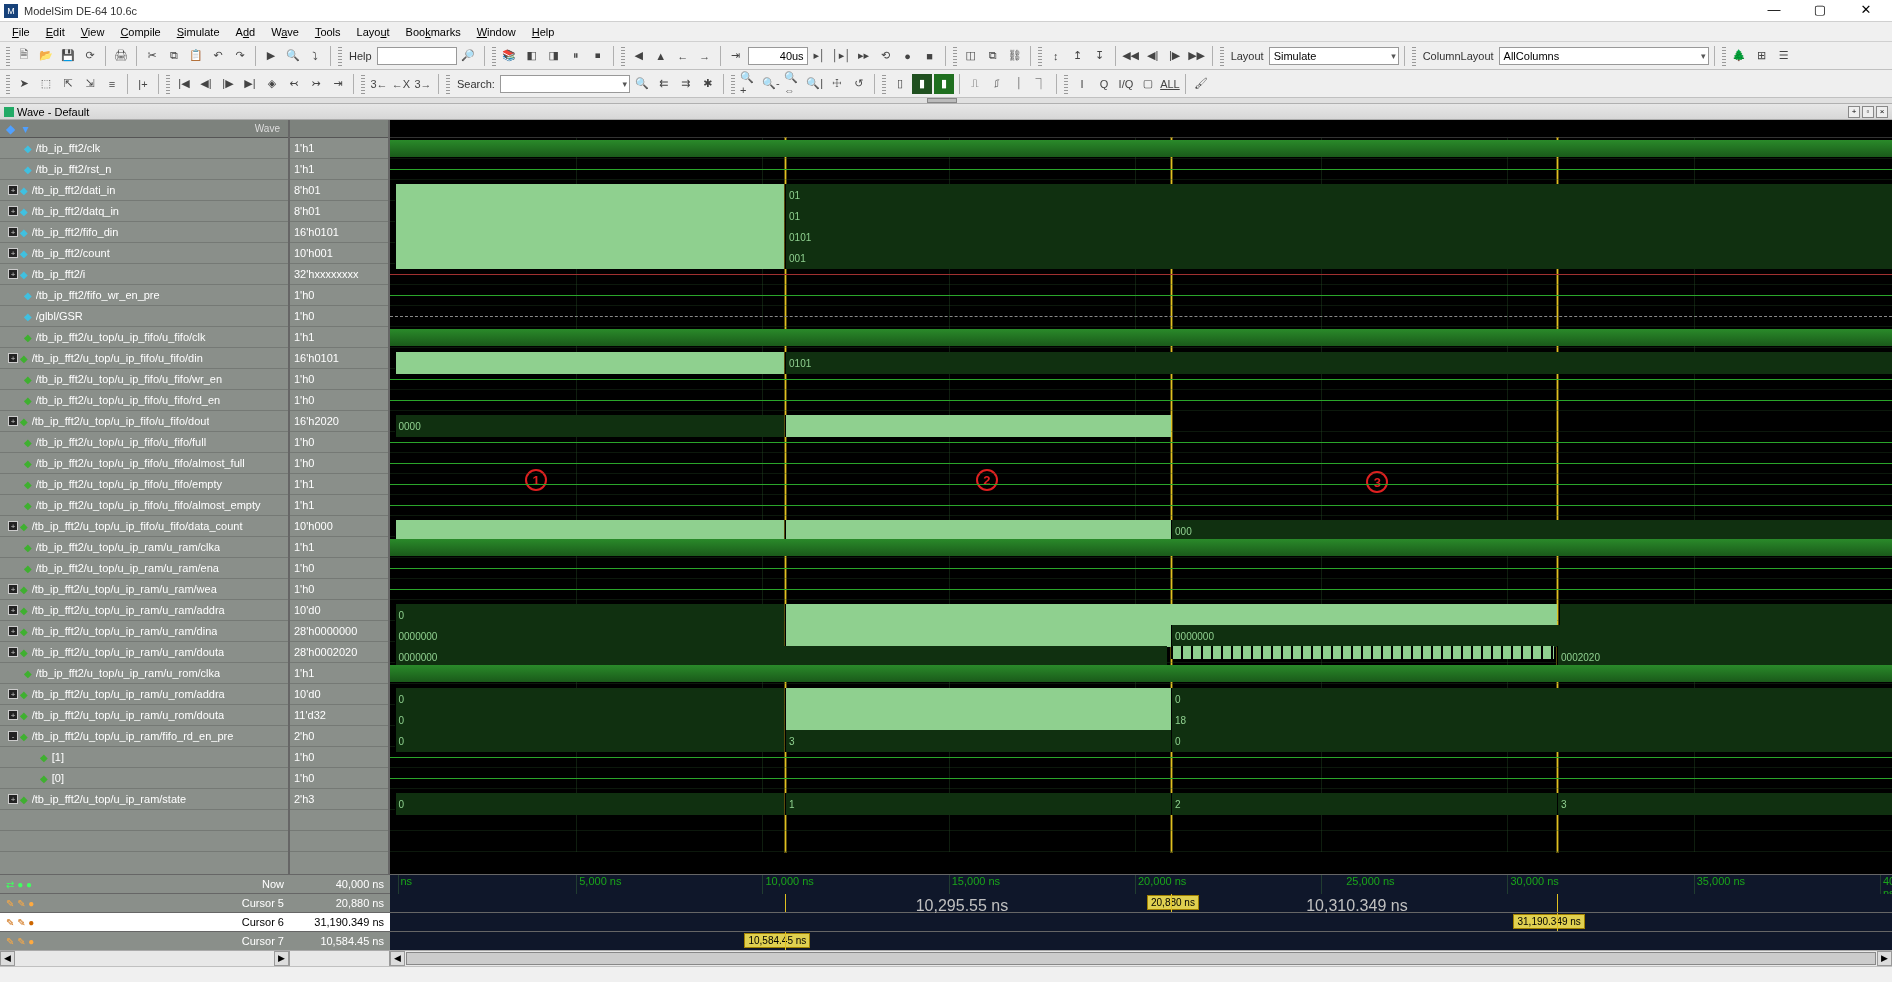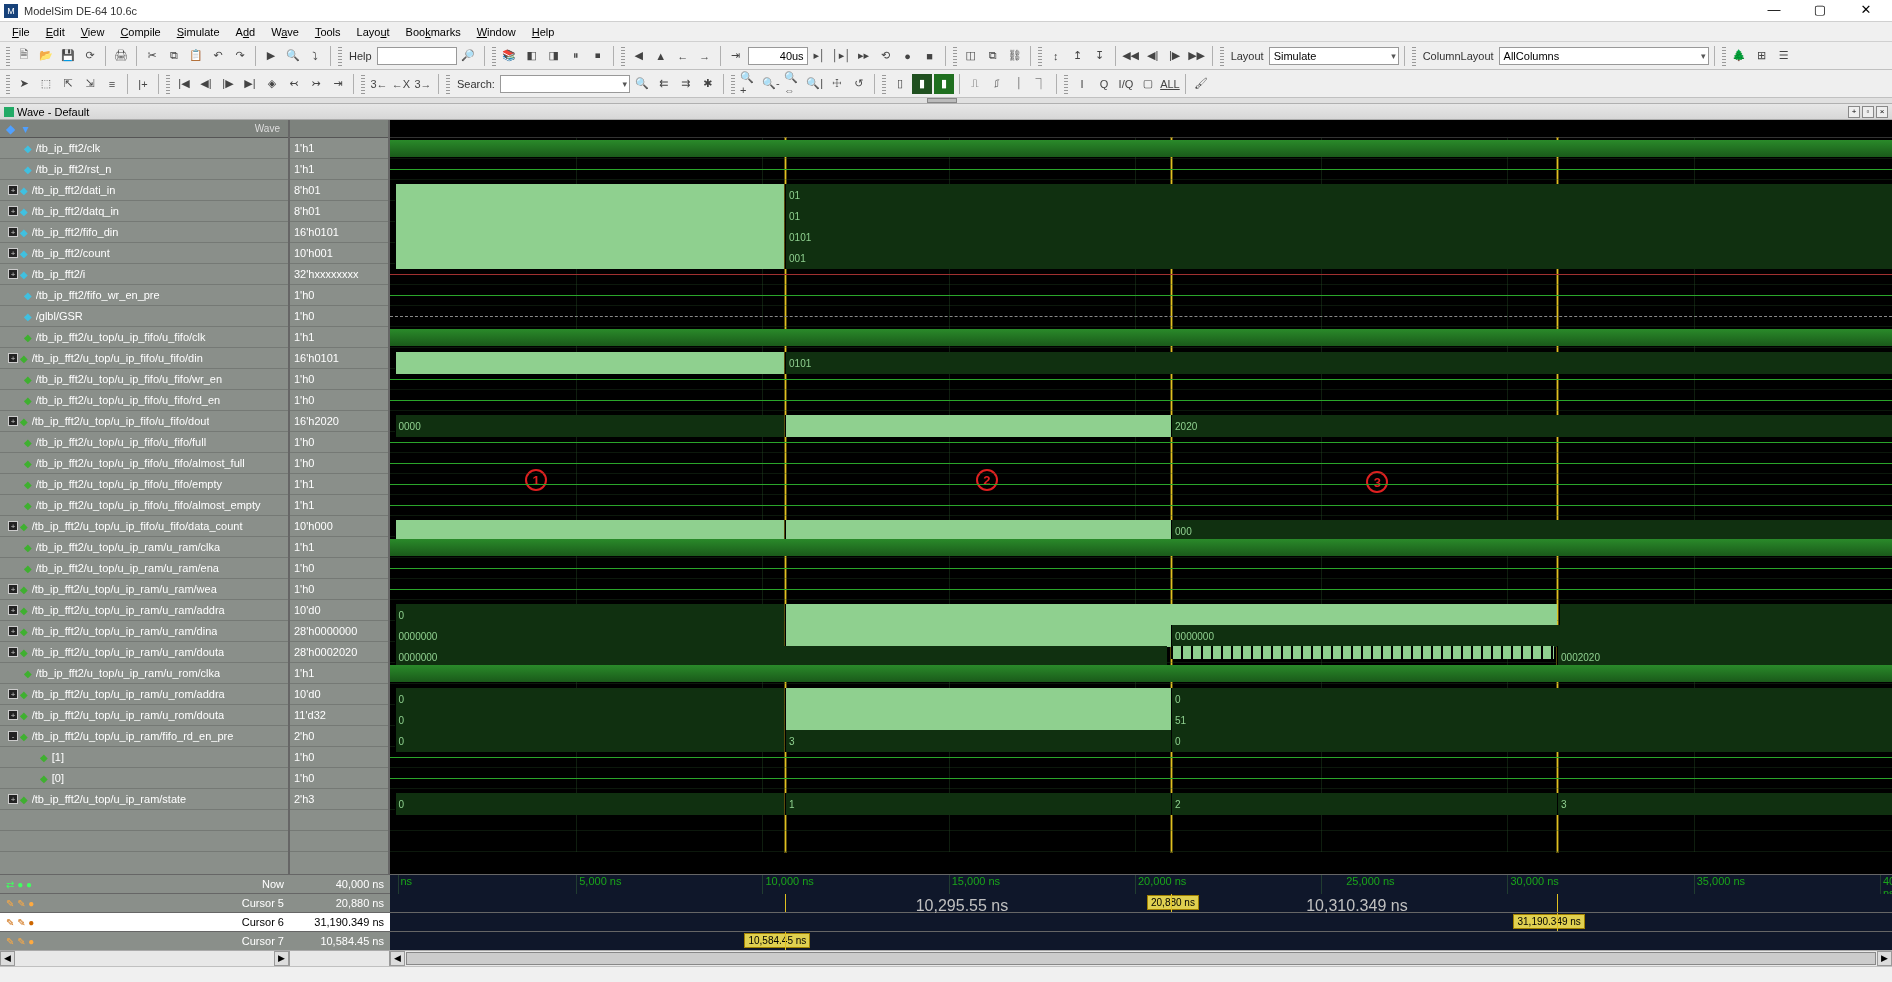--- a/index.html
+++ b/index.html
@@ -568,21 +568,20 @@
           <div class="dig-line" style="left:0;right:0"></div>
         </div>
 
       <div class="wave-row">
           <div class="dig-line" style="left:0;right:0"></div>
         </div>
 
       <div class="wave-row">
         <div class="bus dark" style="left:0.3%; width:25.9%">0000</div>
         <div class="bus" style="left:26.3%; width:25.7%"></div>
-        <div class="bus dark" style="left:52.0%; right:0">2020</div>
       </div>
 
       <div class="wave-row">
           <div class="dig-line" style="left:0;right:0"></div>
         </div>
 
       <div class="wave-row">
           <div class="dig-line" style="left:0;right:0"></div>
         </div>
 
@@ -636,21 +635,21 @@
 
       <div class="wave-row">
         <div class="bus dark" style="left:0.3%; width:25.9%">0</div>
         <div class="bus" style="left:26.3%; width:25.7%"></div>
         <div class="bus dark" style="left:52.0%; right:0">0</div>
       </div>
 
       <div class="wave-row">
         <div class="bus dark" style="left:0.3%; width:25.9%">0</div>
         <div class="bus" style="left:26.3%; width:25.7%"></div>
-        <div class="bus dark" style="left:52.0%; right:0">51</div>
+        <div class="bus dark" style="left:52.0%; right:0">18</div>
       </div>
 
       <div class="wave-row">
         <div class="bus dark" style="left:0.3%; width:25.9%">0</div>
         <div class="bus dark" style="left:26.3%; width:25.7%">3</div>
         <div class="bus dark" style="left:52.0%; right:0">0</div>
       </div>
 
       <div class="wave-row">
           <div class="dig-line" style="left:0;right:0"></div>

